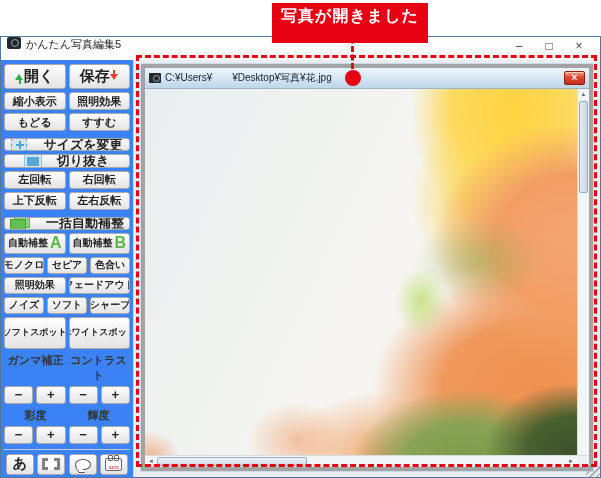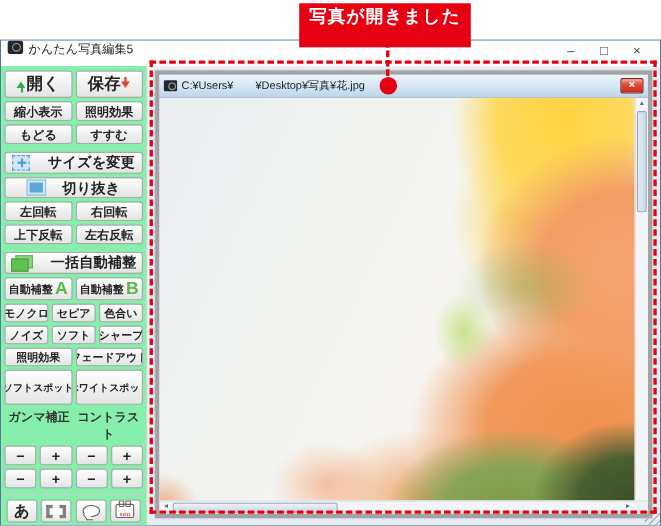--- a/index.html
+++ b/index.html
@@ -39,21 +39,21 @@
   .app-icon { width:14px; height:12px; background:#23282d; border-radius:2px; margin-right:5px; position:relative; flex:0 0 auto;}
   .app-icon::after { content:""; position:absolute; left:4px; top:2px; width:6px; height:6px; border:1.5px solid #9aa4ad; border-radius:50%; }
   .app-title { font-size:11px; color:#222; }
   .win-controls { margin-left:auto; display:flex; }
   .win-btn { width:30px; height:18px; text-align:center; font-size:12px; line-height:18px; color:#444; }
 
   .main { flex:1; display:flex; min-height:0; }
 
   
   .sidebar {
-    width:133px; background:#86efac; border-right:1px solid #d9d9d9;
+    width:133px; background:#3b82f6; border-right:1px solid #d9d9d9;
     padding:4px 3px 2px 3px; display:flex; flex-direction:column; gap:3px; flex:0 0 auto;
   }
   .row { display:flex; gap:3px; }
   .row > * { flex:1; }
   .btn {
     background:linear-gradient(#ffffff,#efefef 55%,#e4e4e4);
     border:1px solid #aaaaaa; border-radius:3px;
     font-weight:bold; color:#222; display:flex; align-items:center; justify-content:center;
     white-space:nowrap; overflow:hidden;
   }
@@ -207,41 +207,45 @@
           <span>自動補整</span>
           <span class="ab-letter">B</span>
         </div>
       </div>
       <div class="row">
         <div class="btn h16">モノクロ</div>
         <div class="btn h16">セピア</div>
         <div class="btn h16">色合い</div>
       </div>
       <div class="row">
+        <div class="btn h16">照明効果</div>
+        <div class="btn h16">フェードアウト</div>
+      </div>
+      <div class="row">
         <div class="btn h16">ノイズ</div>
         <div class="btn h16">ソフト</div>
         <div class="btn h16">シャープ</div>
       </div>
       <div class="row">
-        <div class="btn h16">照明効果</div>
-        <div class="btn h16">フェードアウト</div>
-      </div>
-      <div class="row">
         <div class="btn h15">ソフトスポット</div>
         <div class="btn h15">ホワイトスポット</div>
       </div>
       <div class="lblrow">
         <span>ガンマ補正</span>
         <span>コントラスト</span>
       </div>
       <div class="row">
         <div class="btn pm">−</div>
         <div class="btn pm">+</div>
         <div class="btn pm">−</div>
         <div class="btn pm">+</div>
+      </div>
+      <div class="lblrow">
+        <span>彩度</span>
+        <span>輝度</span>
       </div>
       <div class="row">
         <div class="btn pm">−</div>
         <div class="btn pm">+</div>
         <div class="btn pm">−</div>
         <div class="btn pm">+</div>
       </div>
       <div class="divider"></div>
       <div class="tools">
         <div class="btn tool-btn txt">あ</div>

